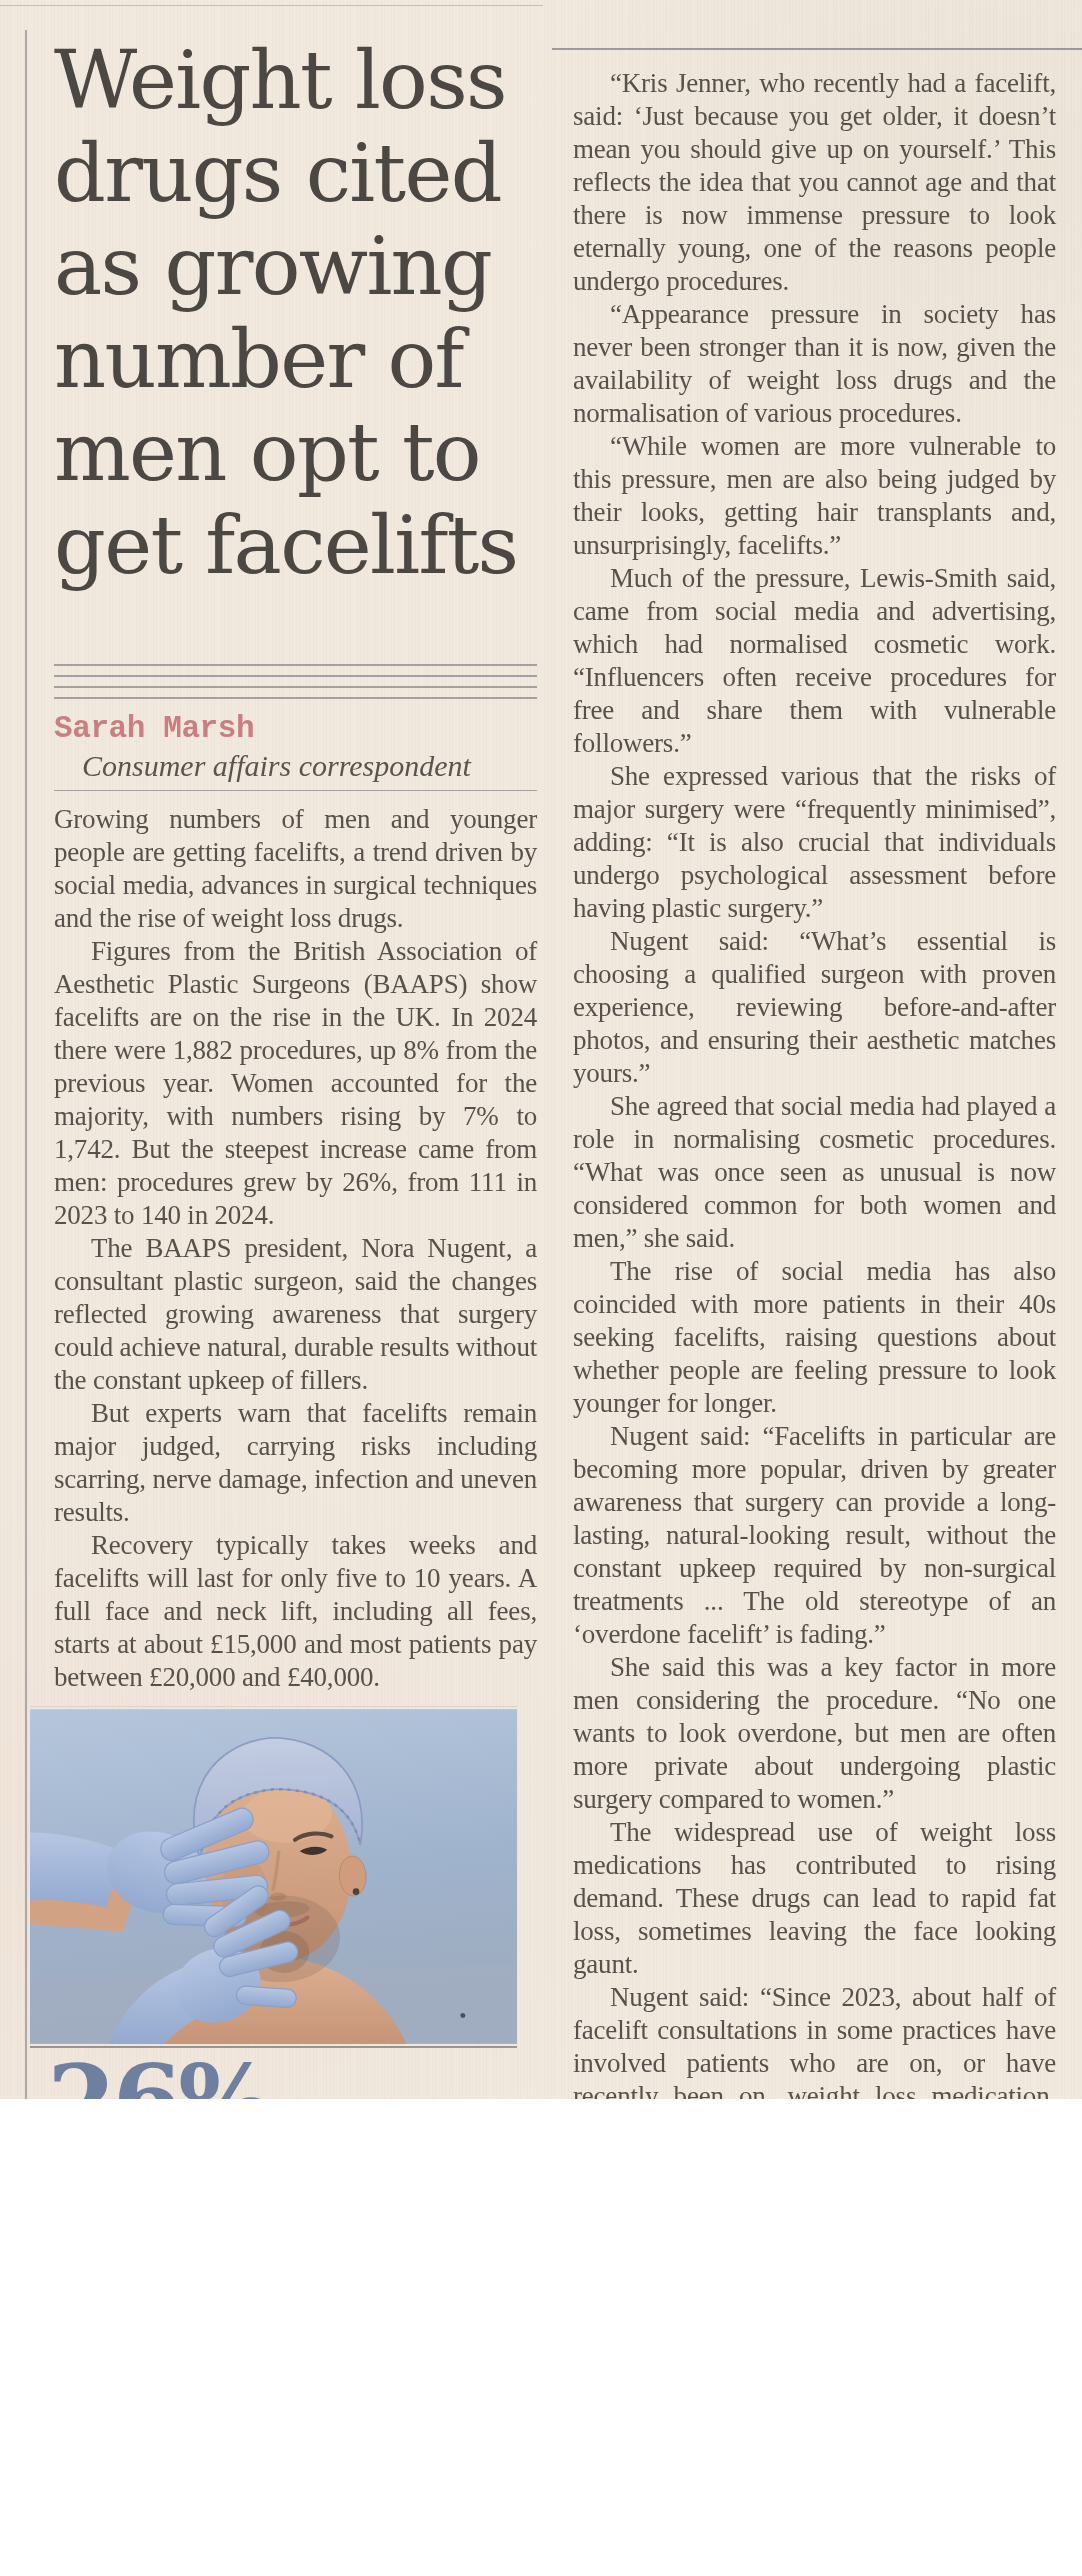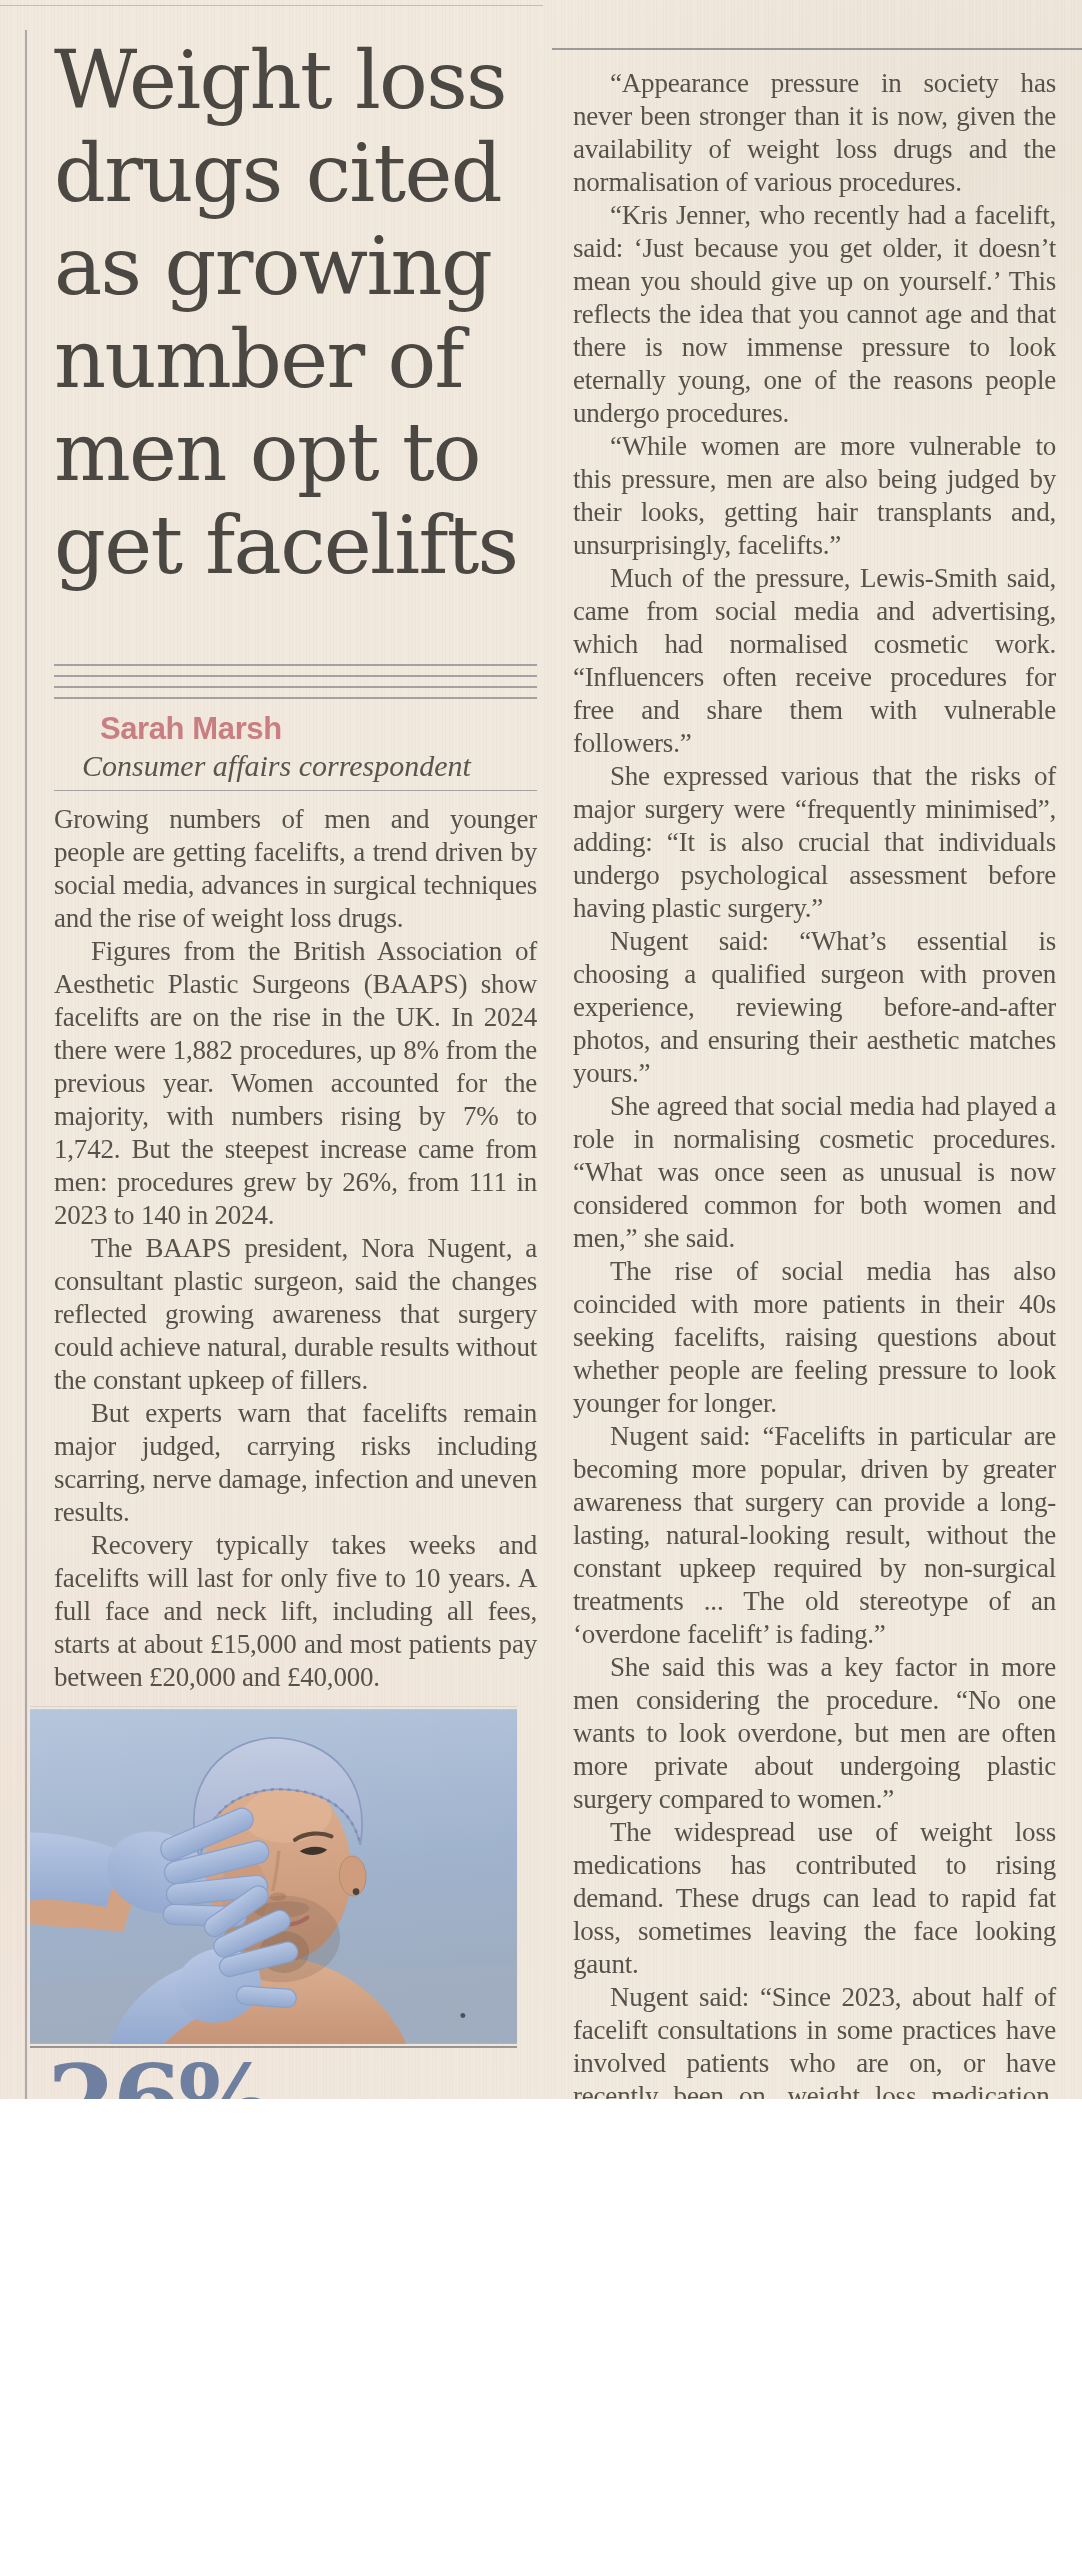--- a/index.html
+++ b/index.html
@@ -35,23 +35,23 @@
     margin: 0; font-family: "DejaVu Serif", serif; font-weight: 400;
     font-size: 81px; line-height: 93px; letter-spacing: -1.7px;
     color: #4b4742; text-align: left;
   }
   .rules4 {
     margin-top: 72px; height: 35px; width: 100%;
     background: repeating-linear-gradient(180deg,
       rgba(100,102,112,0.55) 0 1.7px, rgba(0,0,0,0) 1.7px 11px);
   }
   .byline-name {
-    margin-top: 10px; font-family: Liberation Sans, sans-serif;
+    margin-top: 10px; font-family: Liberation Mono, monospace;
     font-weight: bold; font-size: 31px; line-height: 39px;
-    color: #c97e82; letter-spacing: -0.4px; margin-left: 46px;
+    color: #c97e82; letter-spacing: -0.4px;
   }
   .byline-role {
     font-style: italic; font-size: 30px; line-height: 35px; color: #59554e; margin-left: 28px;
   }
   .thin-rule {
     margin-top: 6.7px; height: 1.7px; width: 100%;
     background: rgba(100,102,112,0.55);
   }
   .rule-top-right {
     height: 1.7px; width: 531px; margin-left: -21px;
@@ -170,22 +170,22 @@
       </svg>
     </div>
 
     <div class="stat-value">26%</div>
     <div class="stat-caption">Increase from 2023 to 2024 in the number of men in the UK who had facelifts, against a 7% rise for women</div>
   </div>
 
   <div class="col-right">
     <div class="rule-top-right"></div>
     <div class="bodytext">
+        <p>“Kris Jenner, who recently had a facelift, said: ‘Just because you get older, it doesn’t mean you should give up on yourself.’ This reflects the idea that you cannot age and that there is now immense pressure to look eternally young, one of the reasons people undergo procedures.</p>
         <p>“Appearance pressure in society has never been stronger than it is now, given the availability of weight loss drugs and the normalisation of various procedures.</p>
-        <p>“Kris Jenner, who recently had a facelift, said: ‘Just because you get older, it doesn’t mean you should give up on yourself.’ This reflects the idea that you cannot age and that there is now immense pressure to look eternally young, one of the reasons people undergo procedures.</p>
         <p>“While women are more vulnerable to this pressure, men are also being judged by their looks, getting hair transplants and, unsurprisingly, facelifts.”</p>
         <p>Much of the pressure, Lewis-Smith said, came from social media and advertising, which had normalised cosmetic work. “Influencers often receive procedures for free and share them with vulnerable followers.”</p>
         <p>She expressed various that the risks of major surgery were “frequently minimised”, adding: “It is also crucial that individuals undergo psychological assessment before having plastic surgery.”</p>
         <p>Nugent said: “What’s essential is choosing a qualified surgeon with proven experience, reviewing before-and-after photos, and ensuring their aesthetic matches yours.”</p>
         <p>She agreed that social media had played a role in normalising cosmetic procedures. “What was once seen as unusual is now considered common for both women and men,” she said.</p>
         <p>The rise of social media has also coincided with more patients in their 40s seeking facelifts, raising questions about whether people are feeling pressure to look younger for longer.</p>
         <p>Nugent said: “Facelifts in particular are becoming more popular, driven by greater awareness that surgery can provide a long-lasting, natural-looking result, without the constant upkeep required by non-surgical treatments ... The old stereotype of an ‘overdone facelift’ is fading.”</p>
         <p>She said this was a key factor in more men considering the procedure. “No one wants to look overdone, but men are often more private about undergoing plastic surgery compared to women.”</p>
         <p>The widespread use of weight loss medications has contributed to rising demand. These drugs can lead to rapid fat loss, sometimes leaving the face looking gaunt.</p>
         <p>Nugent said: “Since 2023, about half of facelift consultations in some practices have involved patients who are on, or have recently been on, weight loss medication. This has led to a surge in both facial and body contouring surgeries.”</p>

